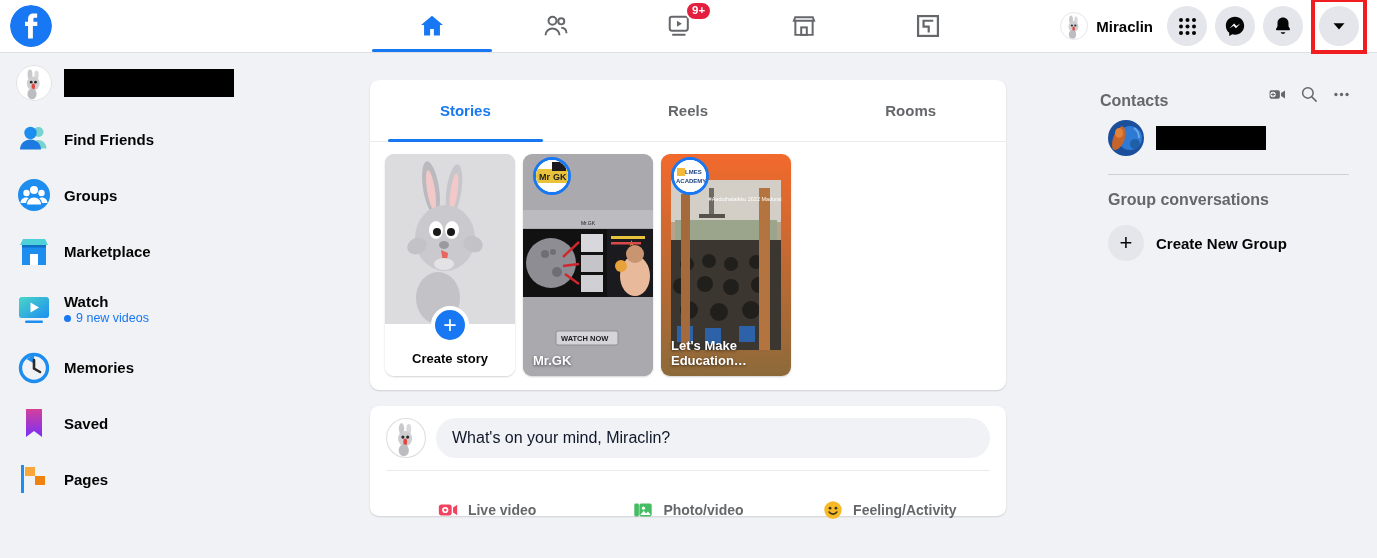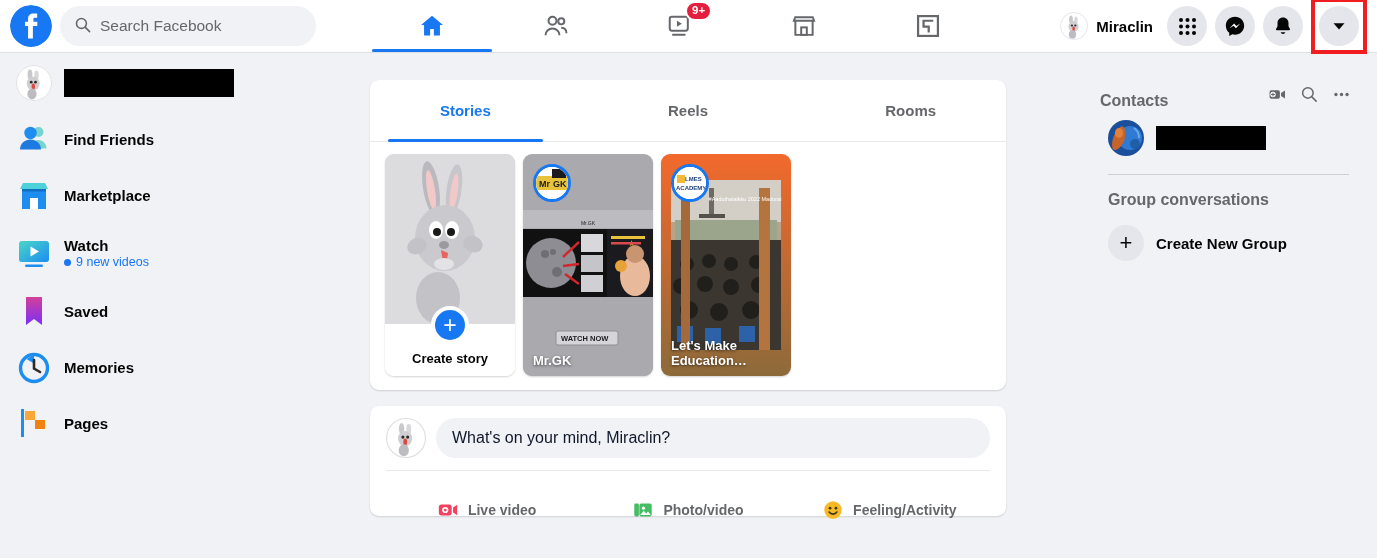--- a/index.html
+++ b/index.html
@@ -121,21 +121,21 @@
     background: #1877f2; border: 4px solid #fff;
     display: flex; align-items: center; justify-content: center;
     color: #fff; font-size: 23px; line-height: 1; font-weight: 300; z-index: 3;
   }
   .cs-label {
     position: absolute; bottom: 0; left: 0; right: 0; height: 52px;
     display: flex; align-items: flex-end; justify-content: center; padding-bottom: 10px;
     font-size: 13px; font-weight: bold; color: #050505; background: #fff;
   }
   .story-ring {
-    position: absolute; top: 10px; left: 10px;
+    position: absolute; top: 3px; left: 10px;
     width: 38px; height: 38px; border-radius: 50%;
     border: 3px solid #1877f2; background: #fff; overflow: hidden; z-index:3;
   }
 
   
   .composer { margin-top: 16px; padding: 12px 16px 0 16px; }
   .comp-top { display: flex; align-items: center; gap: 10px; padding-bottom: 12px; }
   .comp-input {
     flex: 1; height: 40px; border-radius: 20px; background: #f0f2f5;
     display: flex; align-items: center; padding: 0 16px;
@@ -170,29 +170,20 @@
 <body>
 
 <div class="topbar">
   <div class="tb-left">
     <span>
       <svg class="fb-logo" viewBox="0 0 40 40">
         <circle cx="20" cy="20" r="20" fill="#1877f2"></circle>
         <path d="M26 20.06h-4.2V32h-4.6V20.06H14.3v-4.2h2.9v-2.6c0-3.3 1.6-5.2 5.5-5.2h3.2v4.2h-2c-1.5 0-1.6.57-1.6 1.62v1.98H26z" fill="#fff"></path>
       </svg>
     </span>
-    <div class="search-pill">
-      <span>
-        <svg width="17" height="17" viewBox="0 0 24 24" fill="none" stroke="#65676b" stroke-width="2.2">
-          <circle cx="10.5" cy="10.5" r="7"></circle>
-            <line x1="16" y1="16" x2="22" y2="22" stroke-linecap="round"></line>
-        </svg>
-      </span>
-      <span class="ph">Search Facebook</span>
-    </div>
   </div>
 
   <div class="tb-center">
     <div class="nav-tab">
       <svg width="28" height="28" viewBox="0 0 24 24">
         <path d="M12 3.2 2.6 11.1h2.6v9.1h5.2v-5.7h3.2v5.7h5.2v-9.1h2.6z" fill="#1877f2"></path>
       </svg>
       <div class="underline"></div>
     </div>
     <div class="nav-tab">
@@ -306,20 +297,32 @@
   <div class="rail-item">
     <svg class="rail-icon" viewBox="0 0 36 36">
       <circle cx="22.5" cy="11" r="5" fill="#7ad4cd"></circle>
       <path d="M14.5 27.5c0-5 3.6-8.6 8-8.6s8 3.6 8 8.6z" fill="#7ad4cd"></path>
       <circle cx="14.5" cy="12" r="6.2" fill="#1d8df0"></circle>
       <path d="M4 28.5c0-5.8 4.7-10 10.5-10s10.5 4.2 10.5 10z" fill="#1d7ae0"></path>
     </svg>
     <span class="rail-label">Find Friends</span>
   </div>
 
+  <div class="rail-item">
+    <svg class="rail-icon" viewBox="0 0 36 36">
+      <circle cx="18" cy="18" r="16" fill="#1d8df0"></circle>
+      <circle cx="18" cy="13" r="4" fill="#fff"></circle>
+      <circle cx="10.5" cy="16" r="3.2" fill="#fff"></circle>
+        <circle cx="25.5" cy="16" r="3.2" fill="#fff"></circle>
+      <path d="M11 27.5c0-4 3.1-7 7-7s7 3 7 7z" fill="#fff"></path>
+      <path d="M4.5 26c0-3.2 2.4-5.6 5.6-5.6 1 0 1.9.2 2.7.6-1.6 1.4-2.6 3.3-2.8 5z" fill="#fff"></path>
+      <path d="M31.5 26c0-3.2-2.4-5.6-5.6-5.6-1 0-1.9.2-2.7.6 1.6 1.4 2.6 3.3 2.8 5z" fill="#fff"></path>
+    </svg>
+    <span class="rail-label">Groups</span>
+  </div>
 
   <div class="rail-item">
     <svg class="rail-icon" viewBox="0 0 36 36">
       <path d="M4 12h28l-3-6H7z" fill="#4fd1d9"></path>
       <path d="M6 12h24v20H6z" fill="#1d8df0"></path>
       <rect x="14" y="21" width="8" height="11" fill="#fff"></rect>
       <rect x="6" y="12" width="24" height="2.5" fill="#0f6fc4"></rect>
     </svg>
     <span class="rail-label">Marketplace</span>
   </div>
@@ -341,38 +344,38 @@
       <div class="rail-label">Watch</div>
       <div class="rail-sub">
         <span class="blue-dot"></span>
         <span>9 new videos</span>
       </div>
     </div>
   </div>
 
   <div class="rail-item">
     <svg class="rail-icon" viewBox="0 0 36 36">
+      <circle cx="18" cy="19" r="13.5" fill="none" stroke="#1d8df0" stroke-width="3.4"></circle>
+      <path d="M18 5.5 10.5 10 18 14.5z" fill="#1d8df0"></path>
+      <path d="M18 11v8.5l6 3.5" fill="none" stroke="#2b2b2b" stroke-width="2.6" stroke-linecap="round"></path>
+    </svg>
+    <span class="rail-label">Memories</span>
+  </div>
+
+  <div class="rail-item">
+    <svg class="rail-icon" viewBox="0 0 36 36">
       <defs>
           <linearGradient id="sg" x1="0" y1="0" x2="0" y2="1">
         <stop offset="0" stop-color="#d3409b"></stop>
             <stop offset="1" stop-color="#7b2ff7"></stop>
       </linearGradient>
         </defs>
       <path d="M10 4h16v28l-8-6-8 6z" fill="url(#sg)"></path>
     </svg>
     <span class="rail-label">Saved</span>
-  </div>
-
-  <div class="rail-item">
-    <svg class="rail-icon" viewBox="0 0 36 36">
-      <circle cx="18" cy="19" r="13.5" fill="none" stroke="#1d8df0" stroke-width="3.4"></circle>
-      <path d="M18 5.5 10.5 10 18 14.5z" fill="#1d8df0"></path>
-      <path d="M18 11v8.5l6 3.5" fill="none" stroke="#2b2b2b" stroke-width="2.6" stroke-linecap="round"></path>
-    </svg>
-    <span class="rail-label">Memories</span>
   </div>
 
   <div class="rail-item">
     <svg class="rail-icon" viewBox="0 0 36 36">
       <rect x="5" y="4" width="3" height="28" fill="#1d8df0"></rect>
       <path d="M9 6h10v9h10v9H19v-9H9z" fill="#f0820f"></path>
       <path d="M9 6h10v9H9z" fill="#f9a63a"></path>
     </svg>
     <span class="rail-label">Pages</span>
   </div>

